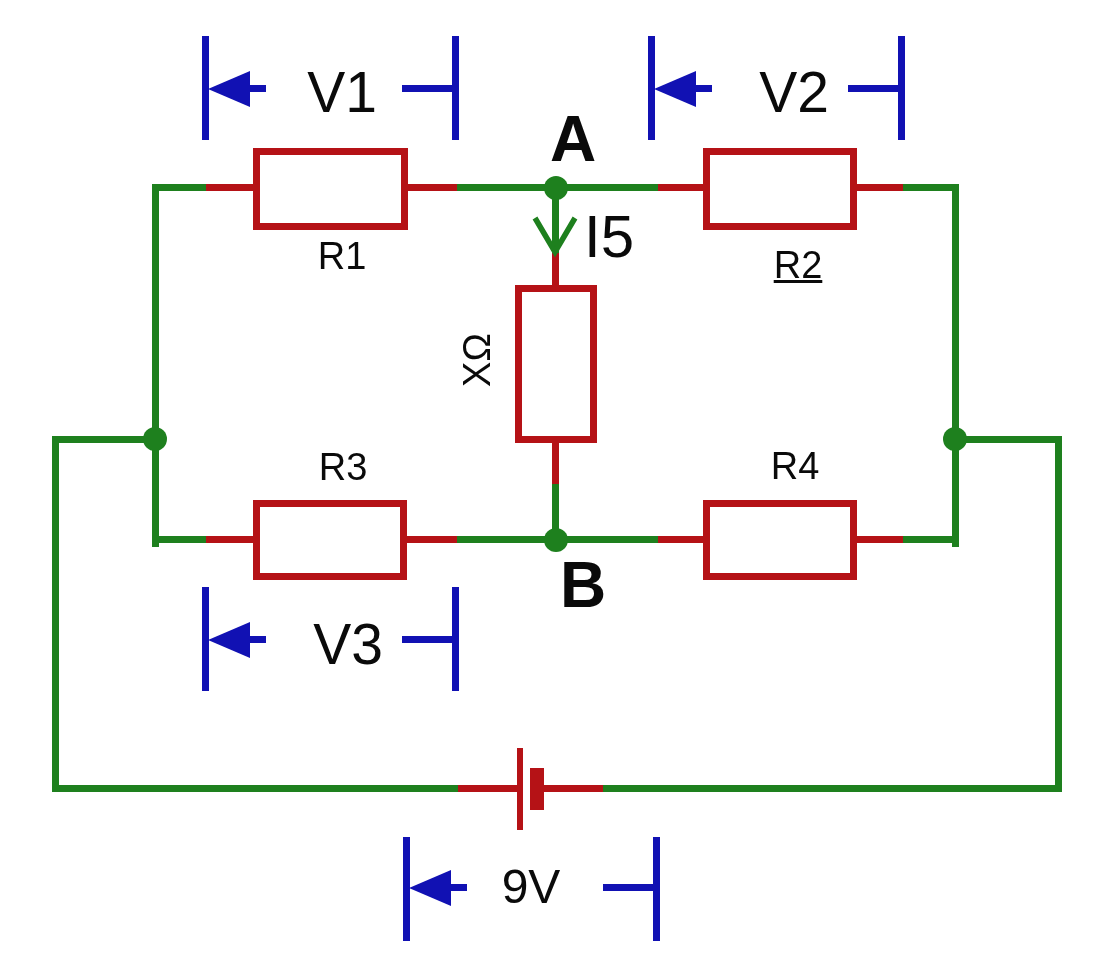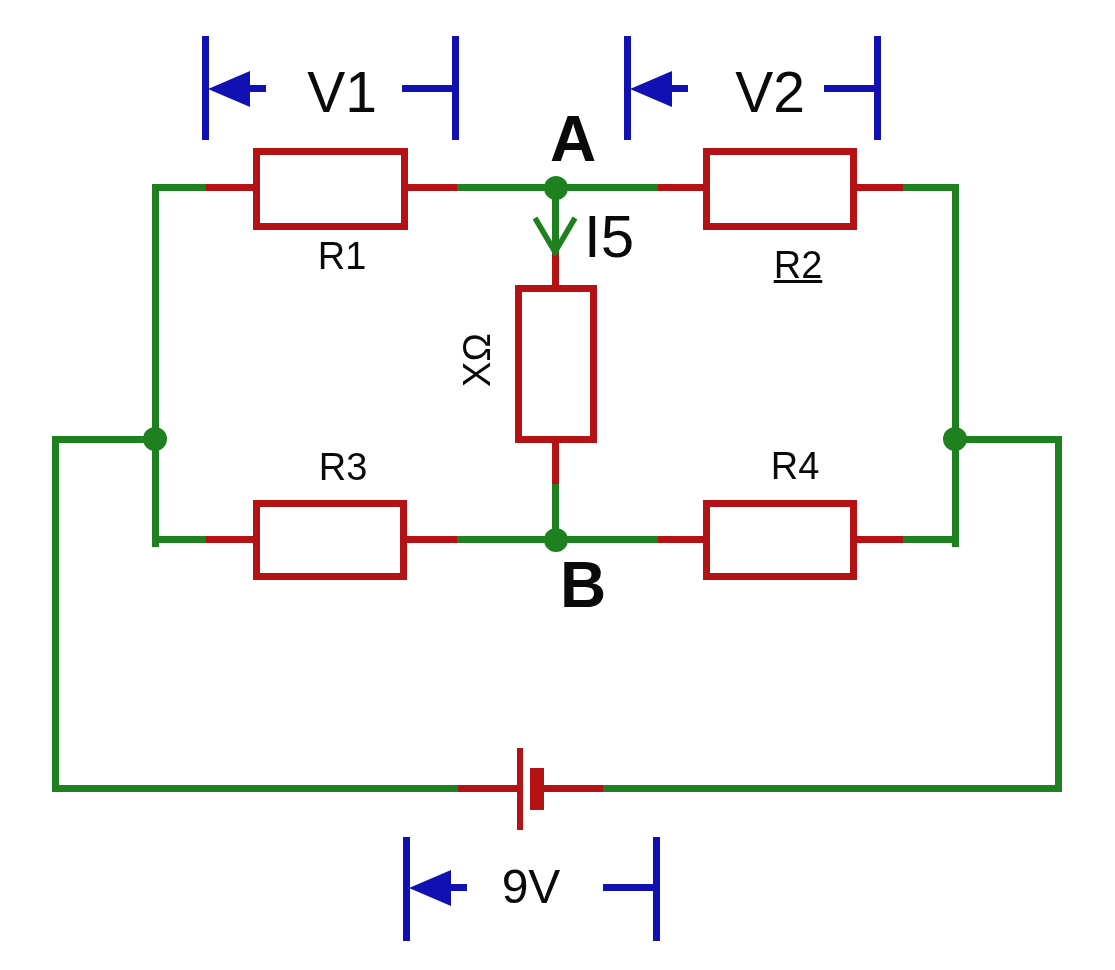--- a/index.html
+++ b/index.html
@@ -114,29 +114,37 @@
 
   <div class="probe" style="left:202px;top:36px;width:257px;height:106px;">
     <div class="pbar" style="left:0;top:0;"></div>
     <div class="ptri" style="left:6px;top:35px;"></div>
     <div class="pstub" style="left:44px;top:49px;"></div>
     <span class="lbl plbl" style="left:140px;top:56px;">V1</span>
     <div class="pline" style="left:200px;top:49px;"></div>
     <div class="pbar" style="left:250px;top:0;"></div>
   </div>
 
-  <div class="probe" style="left:624px;top:36px;width:257px;height:106px;">
+  <div class="probe" style="left:648px;top:36px;width:257px;height:106px;">
     <div class="pbar" style="left:0;top:0;"></div>
     <div class="ptri" style="left:6px;top:35px;"></div>
     <div class="pstub" style="left:44px;top:49px;"></div>
     <span class="lbl plbl" style="left:146px;top:56px;">V2</span>
     <div class="pline" style="left:200px;top:49px;"></div>
     <div class="pbar" style="left:250px;top:0;"></div>
   </div>
 
+  <div class="probe" style="left:202px;top:587px;width:257px;height:106px;">
+    <div class="pbar" style="left:0;top:0;"></div>
+    <div class="ptri" style="left:6px;top:35px;"></div>
+    <div class="pstub" style="left:44px;top:49px;"></div>
+    <span class="lbl plbl" style="left:146px;top:57px;">V3</span>
+    <div class="pline" style="left:200px;top:49px;"></div>
+    <div class="pbar" style="left:250px;top:0;"></div>
+  </div>
 
 
   <div class="probe" style="left:403px;top:837px;width:286px;height:106px;">
     <div class="pbar" style="left:0;top:0;"></div>
     <div class="ptri" style="left:6px;top:33px;"></div>
     <div class="pstub" style="left:44px;top:47px;"></div>
     <span class="lbl slbl" style="left:128px;top:50px;">9V</span>
     <div class="pline" style="left:200px;top:47px;"></div>
     <div class="pbar" style="left:250px;top:0;"></div>
   </div>

